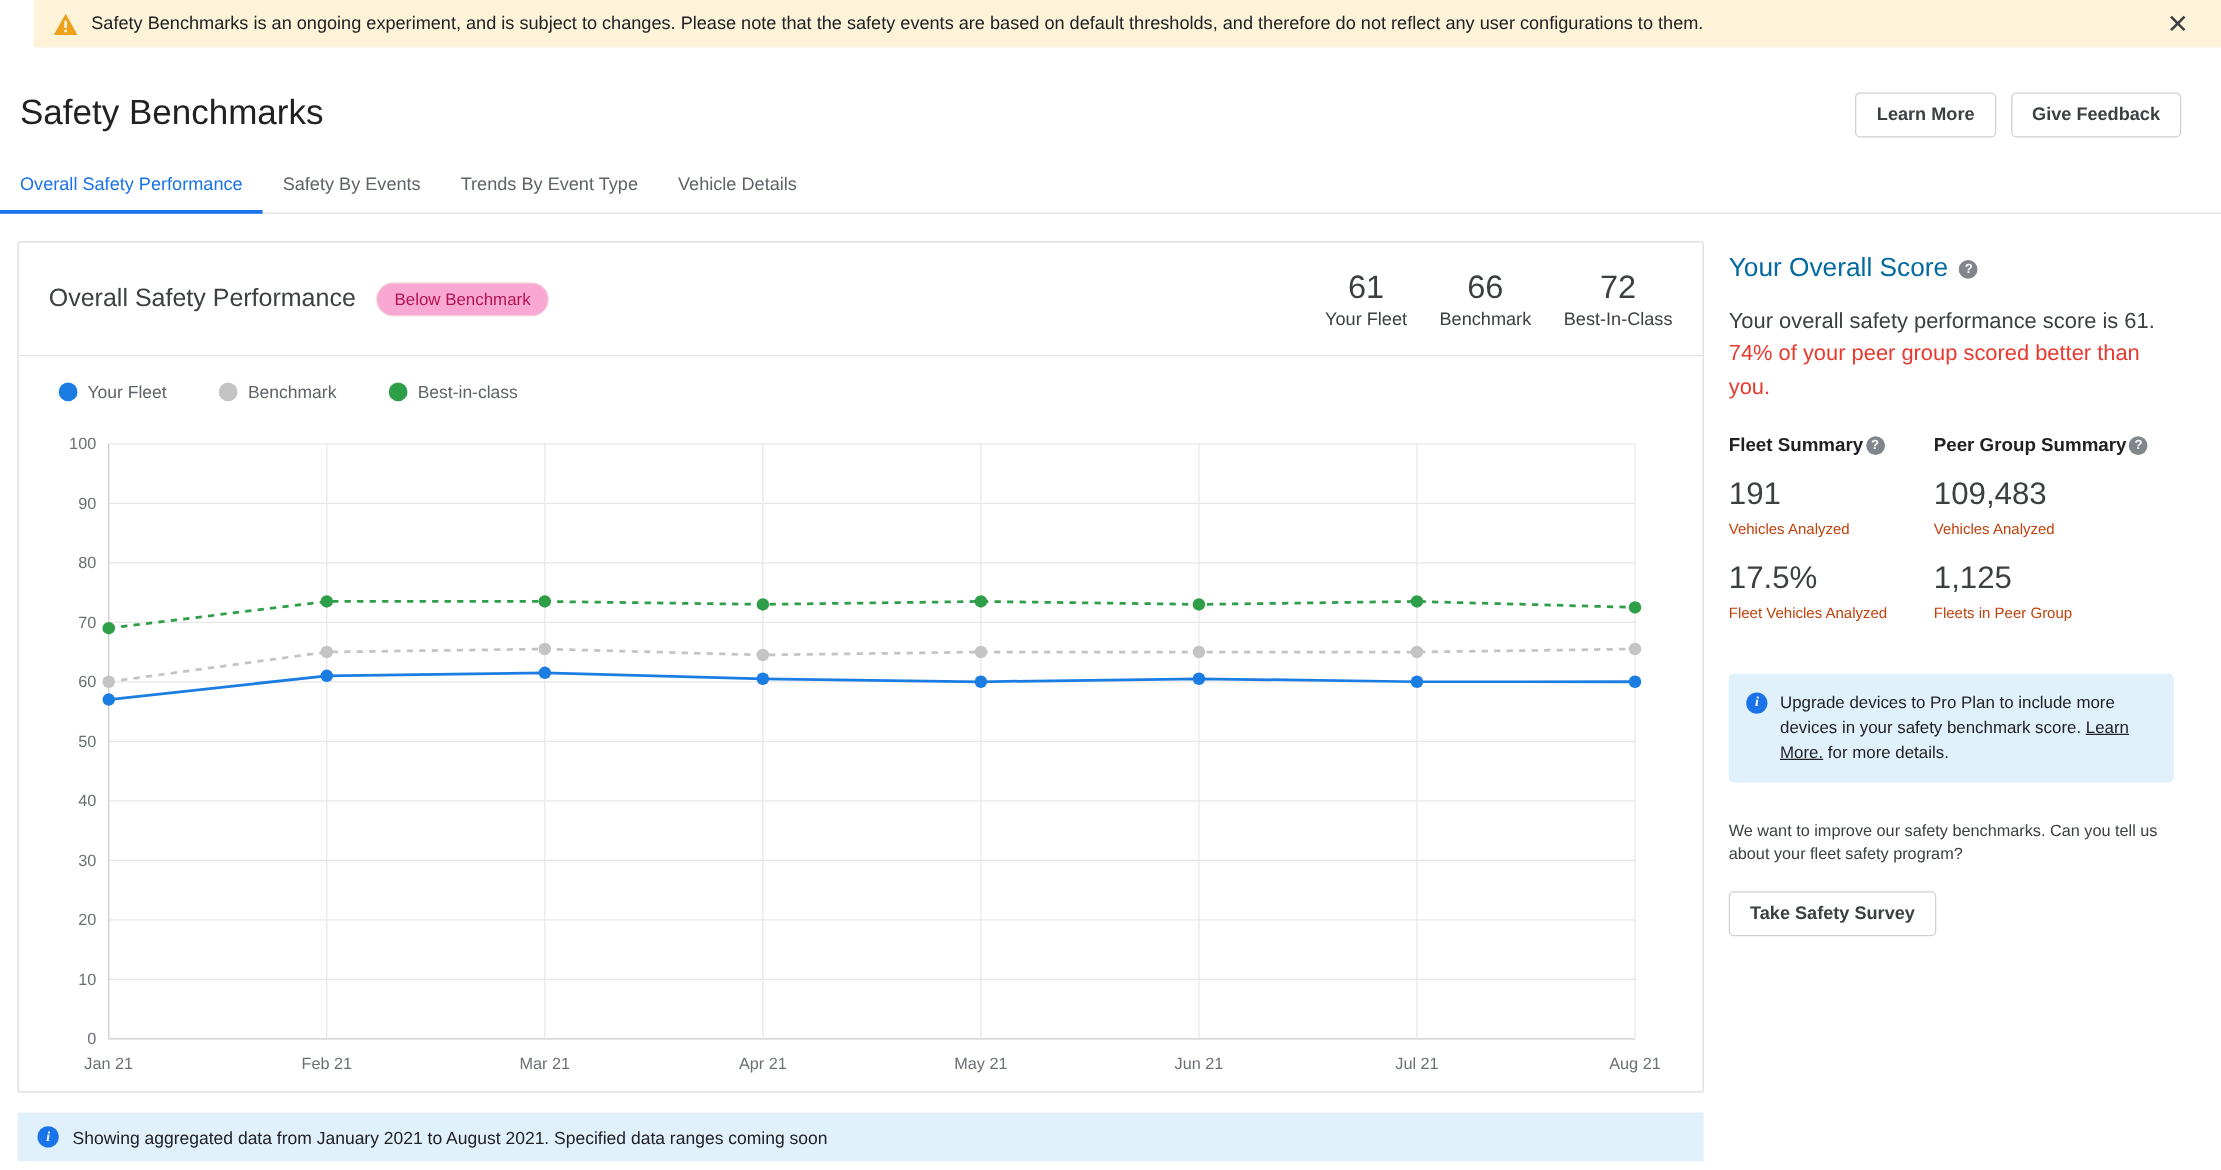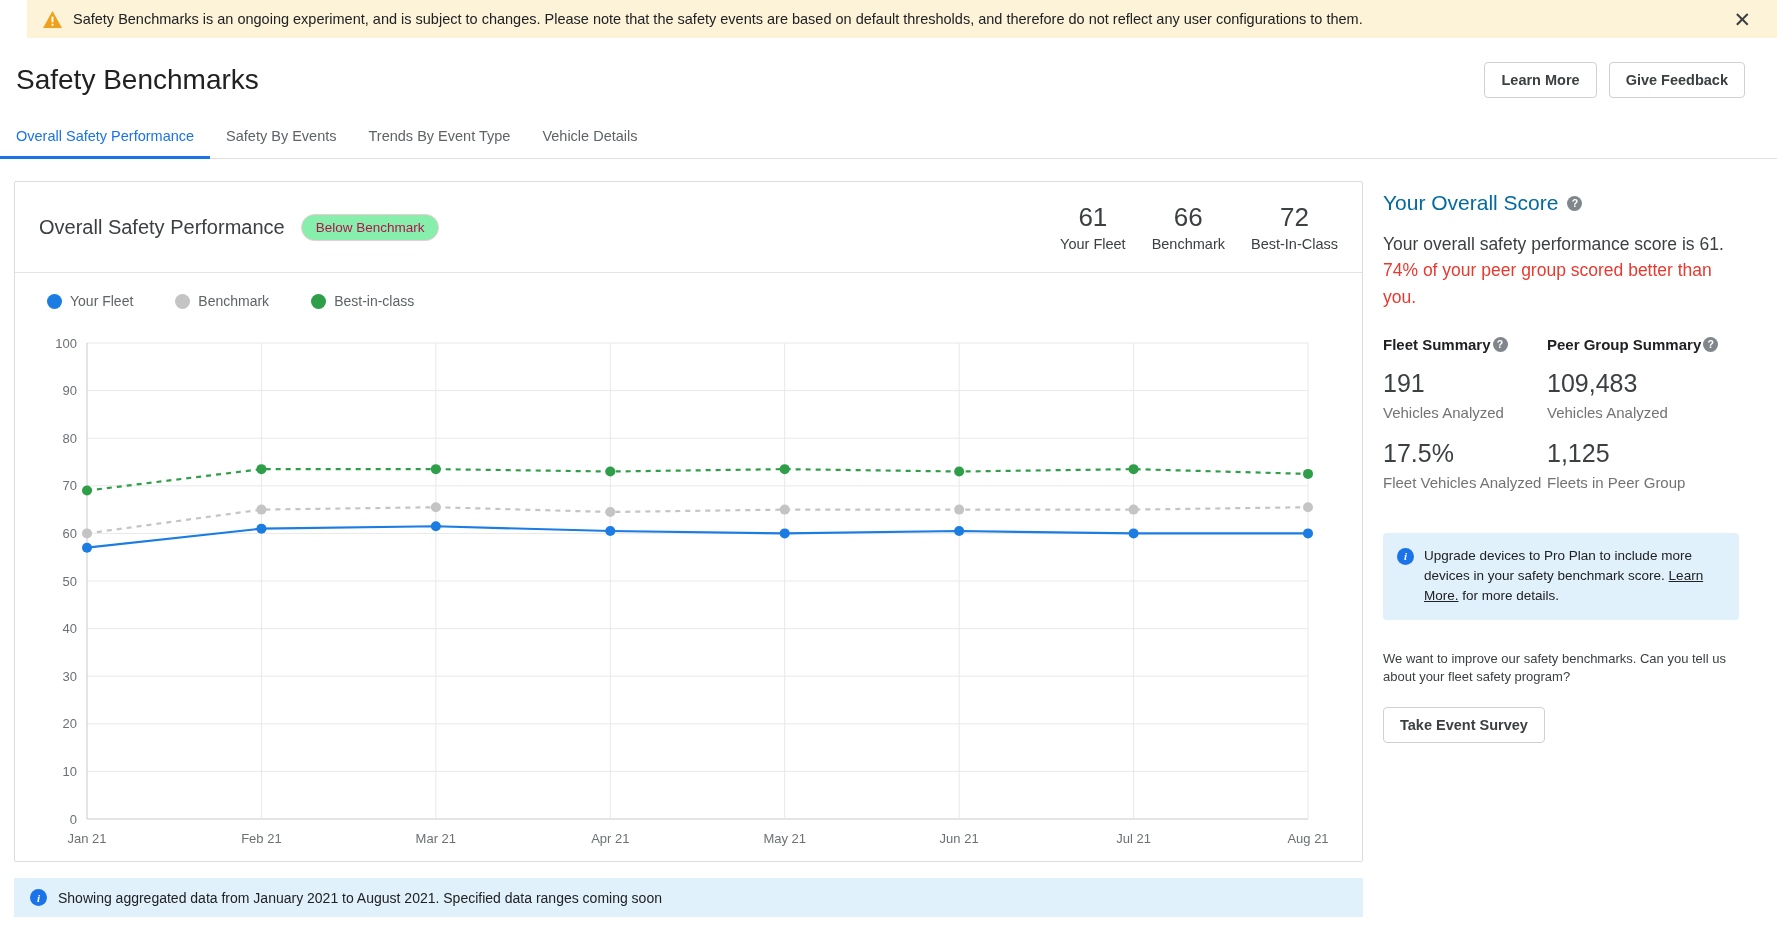--- a/index.html
+++ b/index.html
@@ -14,21 +14,21 @@
   .banner {
     height:38px; background:#fcf3d9; display:flex; align-items:center;
     gap:11px; padding:0 22px 0 16px; font-size:14.5px; color:#202124;margin-left:27px;
   }
   .banner-close {
     margin-left:auto; background:none; border:none; font-size:21px;
     color:#3c4043; cursor:pointer; line-height:1; padding:2px 4px;
   }
 
   
-  .page-header { display:flex; align-items:center; padding:24px 32px 16px 16px; }
+  .page-header { display:flex; align-items:flex-start; padding:36px 32px 16px 16px; }
   .page-title { font-size:28px; font-weight:400; color:#212121; }
   .header-actions { margin-left:auto; display:flex; gap:12px; }
   .btn {
     background:#fff; border:1px solid #d0d0d0; border-radius:4px;
     padding:9px 16px; font-size:14.5px; color:#3c4043; cursor:pointer;
     font-family:"Liberation Sans", sans-serif; white-space:nowrap;font-weight:bold;
   }
 
   
   .tabs { display:flex; border-bottom:1px solid #e0e0e0; }
@@ -84,21 +84,21 @@
   .sidebar-title { font-size:21px; font-weight:500; color:#0369a1; }
   .score-text { font-size:17.5px; line-height:1.5; margin:16px 0 26px 0; color:#3c4043; }
 
   .summary-grid { display:grid; grid-template-columns:160px 1fr; column-gap:4px; }
   .sum-head {
     font-size:15px; font-weight:600; color:#202124; display:flex;
     align-items:center; gap:2px; margin-bottom:16px; white-space:nowrap;
   }
   .sum-stat { margin-bottom:18px; }
   .sum-val { font-size:25px; color:#3c4043; }
-  .sum-lbl { font-size:15px; color:#737373; margin-top:6px; }
+  .sum-lbl { font-size:12px; color:#c2410c; margin-top:6px; }
 
   .upgrade-box {
     background:#e1f1fb; border-radius:4px; padding:13px 14px; display:flex;
     gap:10px; font-size:13.5px; line-height:1.5; color:#202124; margin-top:24px;
   }
   .upgrade-box .info-icon { margin-top:2px; }
   .inline-link { text-decoration:underline; color:#202124; cursor:pointer; }
 
   .survey-prompt { font-size:13px; line-height:1.45; color:#3c4043; margin-top:30px; }
   .survey-btn { margin-top:20px; }
@@ -132,21 +132,21 @@
   <div class="tab">Trends By Event Type</div>
   <div class="tab">Vehicle Details</div>
 </div>
 
 <div class="main">
 
   <div class="left-col">
     <div class="card">
       <div class="card-header">
         <div class="card-title">Overall Safety Performance</div>
-        <div class="badge" style="background: #86efac; color: rgb(180, 19, 77);">Below Benchmark</div>
+        <div class="badge" style="background: #f9a8d4; color: rgb(180, 19, 77);">Below Benchmark</div>
         <div class="stats">
           <div class="stat">
             <div class="stat-value">61</div>
             <div class="stat-label">Your Fleet</div>
           </div>
           <div class="stat">
             <div class="stat-value">66</div>
             <div class="stat-label">Benchmark</div>
           </div>
           <div class="stat">
@@ -287,15 +287,15 @@
     </div>
 
     <div class="upgrade-box">
       <span class="info-icon">i</span>
       <span>
         <span>Upgrade devices to Pro Plan to include more devices in your safety benchmark score. </span><span class="inline-link">Learn More.</span><span> for more details.</span>
       </span>
     </div>
 
     <div class="survey-prompt">We want to improve our safety benchmarks. Can you tell us about your fleet safety program?</div>
-    <button class="btn survey-btn">Take Event Survey</button>
+    <button class="btn survey-btn">Take Safety Survey</button>
   </div>
 </div>
 
 </body></html>

